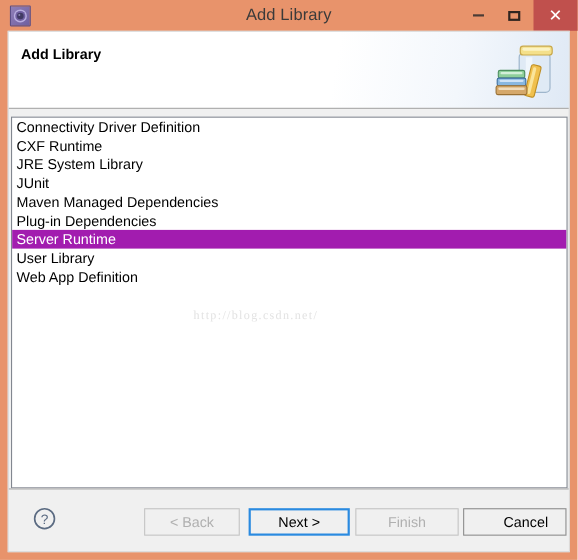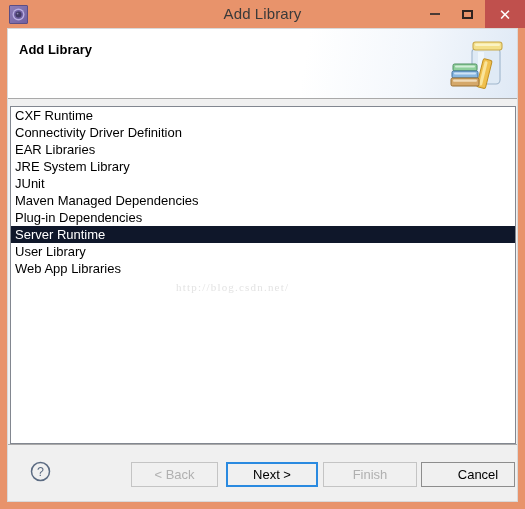--- a/index.html
+++ b/index.html
@@ -144,21 +144,21 @@
   }
   .list-item {
     height: 17px;
     line-height: 17px;
     padding-left: 4px;
     font-size: 13px;
     color: #000000;
     white-space: nowrap;
   }
   .list-item.selected {
-    background: #0f172a;
+    background: #a21caf;
     color: #ffffff;
   }
 
   
   .watermark {
     position: absolute;
     left: 168px; top: 252px;
     font-family: "Liberation Serif", serif;
     font-size: 11px;
     color: #e3e3e3;
@@ -268,30 +268,29 @@
           <rect x="8" y="32.5" width="20" height="2" rx="1" fill="#d3efd9"></rect>
           <rect x="5" y="38" width="26" height="7" rx="1.6" fill="#88b7e0" stroke="#3f6f9e" stroke-width="1"></rect>
           <rect x="7" y="39.5" width="22" height="2" rx="1" fill="#cfe3f6"></rect>
           <rect x="4" y="45" width="28" height="8" rx="1.6" fill="#d5a86a" stroke="#9a7033" stroke-width="1"></rect>
           <rect x="6" y="46.6" width="24" height="2.2" rx="1.1" fill="#f0dbba"></rect>
         </svg>
       </div>
     </div>
 
     <div class="list-wrap">
+      <div class="list-item">Connectivity Driver Definition</div>
       <div class="list-item">CXF Runtime</div>
-      <div class="list-item">Connectivity Driver Definition</div>
-      <div class="list-item">EAR Libraries</div>
       <div class="list-item">JRE System Library</div>
       <div class="list-item">JUnit</div>
       <div class="list-item">Maven Managed Dependencies</div>
       <div class="list-item">Plug-in Dependencies</div>
       <div class="list-item selected">Server Runtime</div>
       <div class="list-item">User Library</div>
-      <div class="list-item">Web App Libraries</div>
+      <div class="list-item">Web App Definition</div>
     </div>
 
     <div class="watermark">http://blog.csdn.net/</div>
 
     <div class="footer">
 
       <div class="help-icon">
         <svg width="21" height="21" viewBox="0 0 21 21" aria-hidden="true">
           <circle cx="10.5" cy="10.5" r="9" fill="none" stroke="#5b6b82" stroke-width="1.5"></circle>
           <text x="10.5" y="15" text-anchor="middle" font-size="12.5" font-family="Liberation Sans, sans-serif" fill="#5b6b82">?</text>

